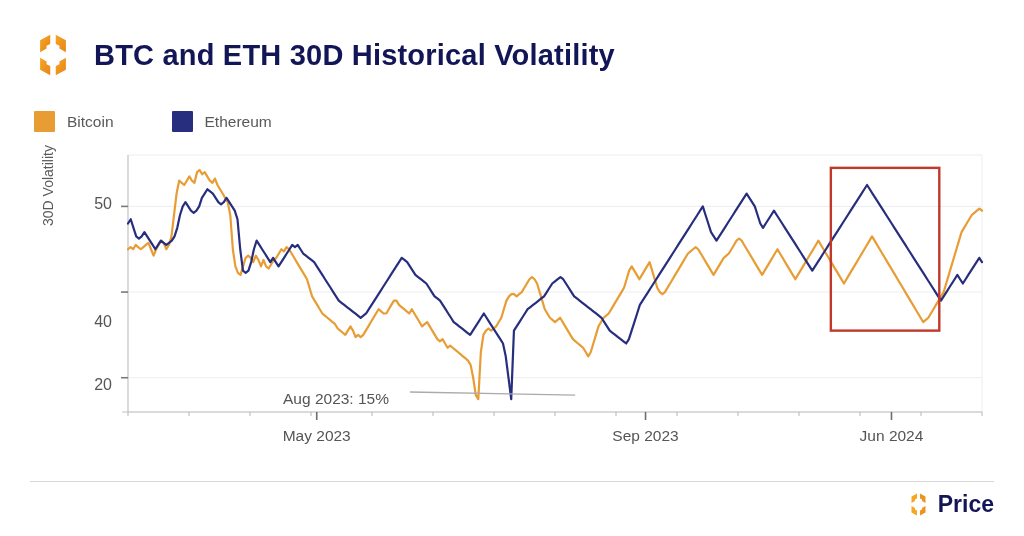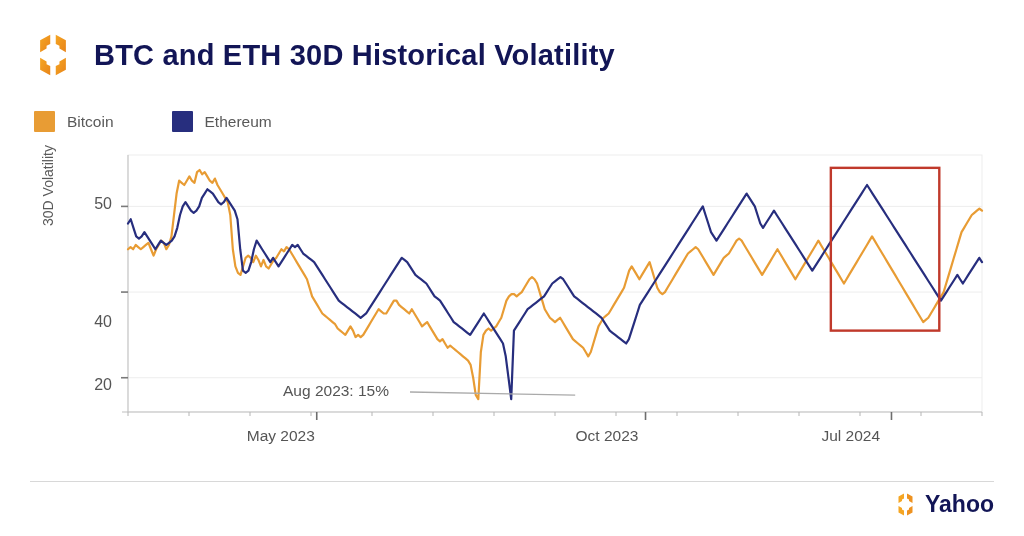--- a/index.html
+++ b/index.html
@@ -28,22 +28,22 @@
 
   
   .plot-wrap{position:absolute;left:0;top:0;width:1024px;height:536px;pointer-events:none;}
   .axis-title{
     position:absolute;left:40px;top:226px;
     font-size:14px;color:#5a5a5a;
     transform:rotate(-90deg);transform-origin:left top;
     white-space:nowrap;
   }
   .ytick{position:absolute;font-size:16px;color:#555;text-align:right;width:36px;}
-  .xtick{position:absolute;font-size:15.5px;color:#555;white-space:nowrap;}
-  .annot{position:absolute;font-size:15.5px;color:#555;white-space:nowrap;}
+  .xtick{position:absolute;font-size:15.5px;color:#555;text-align:center;white-space:nowrap;}
+  .annot{position:absolute;font-size:15.5px;color:#555;white-space:nowrap;margin-top:8px;}
 
   
   .footer-rule{position:absolute;left:30px;top:481px;width:964px;height:1px;background:#d8d8d8;}
   .source{position:absolute;left:31px;top:500px;font-size:13.5px;color:#5a5a5a;white-space:nowrap;}
   .footer-brand{position:absolute;right:30px;top:492px;display:flex;align-items:center;gap:7px;}
   .footer-logo{width:25px;height:25px;display:block;}
   .footer-word{font-size:23px;font-weight:bold;color:#121556;line-height:1;}
 </style>
 </head>
 <body>
@@ -117,33 +117,33 @@
 
   <div class="axis-title">30D Volatility</div>
 
   <div id="yticks">
       <div class="ytick" style="left: 76px; top: 366.733px; margin-top: 9px;">20</div>
       <div class="ytick" style="left: 76px; top: 281.067px; margin-top: 32px;">40</div>
       <div class="ytick" style="left: 76px; top: 195.4px;">50</div>
     </div>
   <div id="xticks">
       <div class="xtick" style="width: 140px; left: 246.734px; top: 427px;">May 2023</div>
-      <div class="xtick" style="width: 140px; left: 575.524px; top: 427px;">Oct 2023</div>
-      <div class="xtick" style="width: 140px; left: 821.476px; top: 427px;">Jul 2024</div>
+      <div class="xtick" style="width: 140px; left: 575.524px; top: 427px;">Sep 2023</div>
+      <div class="xtick" style="width: 140px; left: 821.476px; top: 427px;">Jun 2024</div>
     </div>
   <div id="annots">
       <div class="annot" style="left: 283px; top: 382px;">Aug 2023: 15%</div>
     </div>
 
   <div class="footer-rule"></div>
   <div class="footer-brand">
     <span>
       <svg class="footer-logo" viewBox="0 0 100 100" aria-hidden="true">
         <path d="M44 6 L22 18 L22 44 L36 36 L36 30 L44 26 Z" fill="#F5A623"></path>
         <path d="M44 94 L22 82 L22 56 L36 64 L36 70 L44 74 Z" fill="#F5A623"></path>
         <path d="M56 6 L78 18 L78 44 L64 36 L64 30 L56 26 Z" fill="#EE9220"></path>
         <path d="M56 94 L78 82 L78 56 L64 64 L64 70 L56 74 Z" fill="#EE9220"></path>
       </svg>
     </span>
-    <span class="footer-word">Yahoo</span>
+    <span class="footer-word">Price</span>
   </div>
 
 </div>
 
 </body></html>

